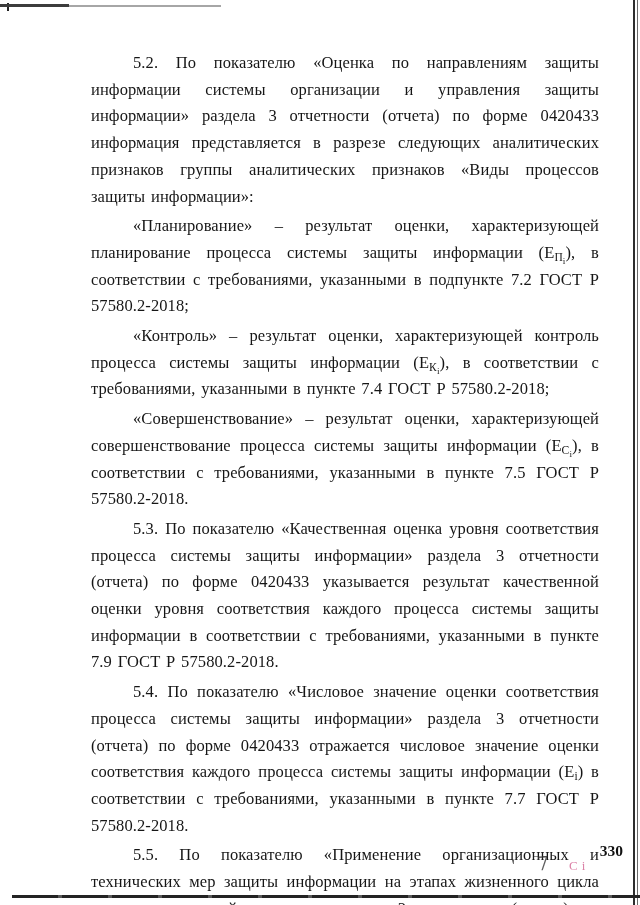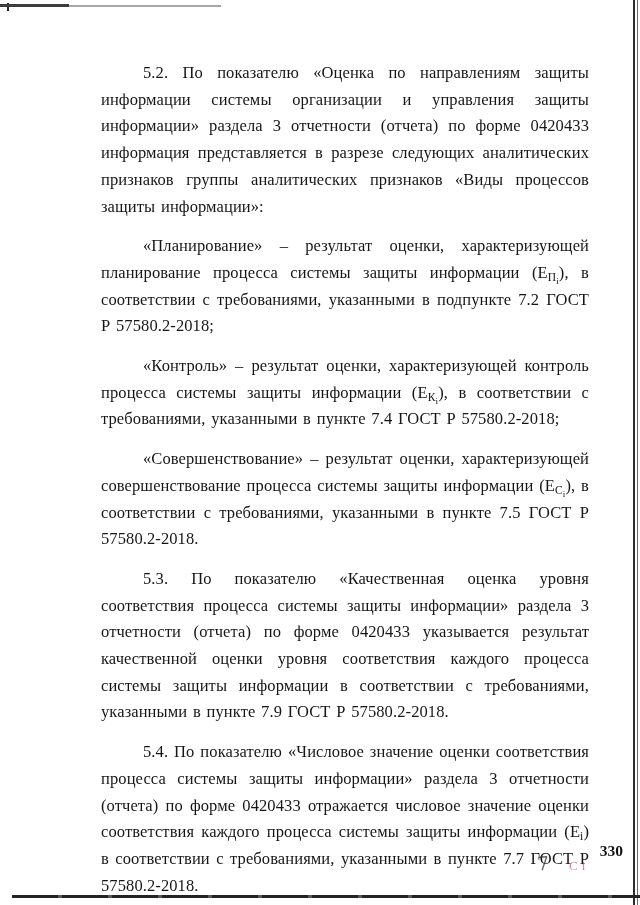--- a/index.html
+++ b/index.html
@@ -20,21 +20,21 @@
     left: 88px;
     top: 47px;
     width: 514px;
     color: #161616;
     font-size: 16.5px;
     line-height: 26.7px;
     text-align: justify;
     letter-spacing: 0.1px;
   }
   .text-block p {
-    margin: 13px;
+    margin: 3px;
     text-indent: 42px;
     word-spacing: 1.5px;
   }
   sub.sub1 {
     font-size: 0.70em;
     line-height: 0;
     vertical-align: -0.28em;
   }
   sub.sub2 {
     font-size: 0.80em;

